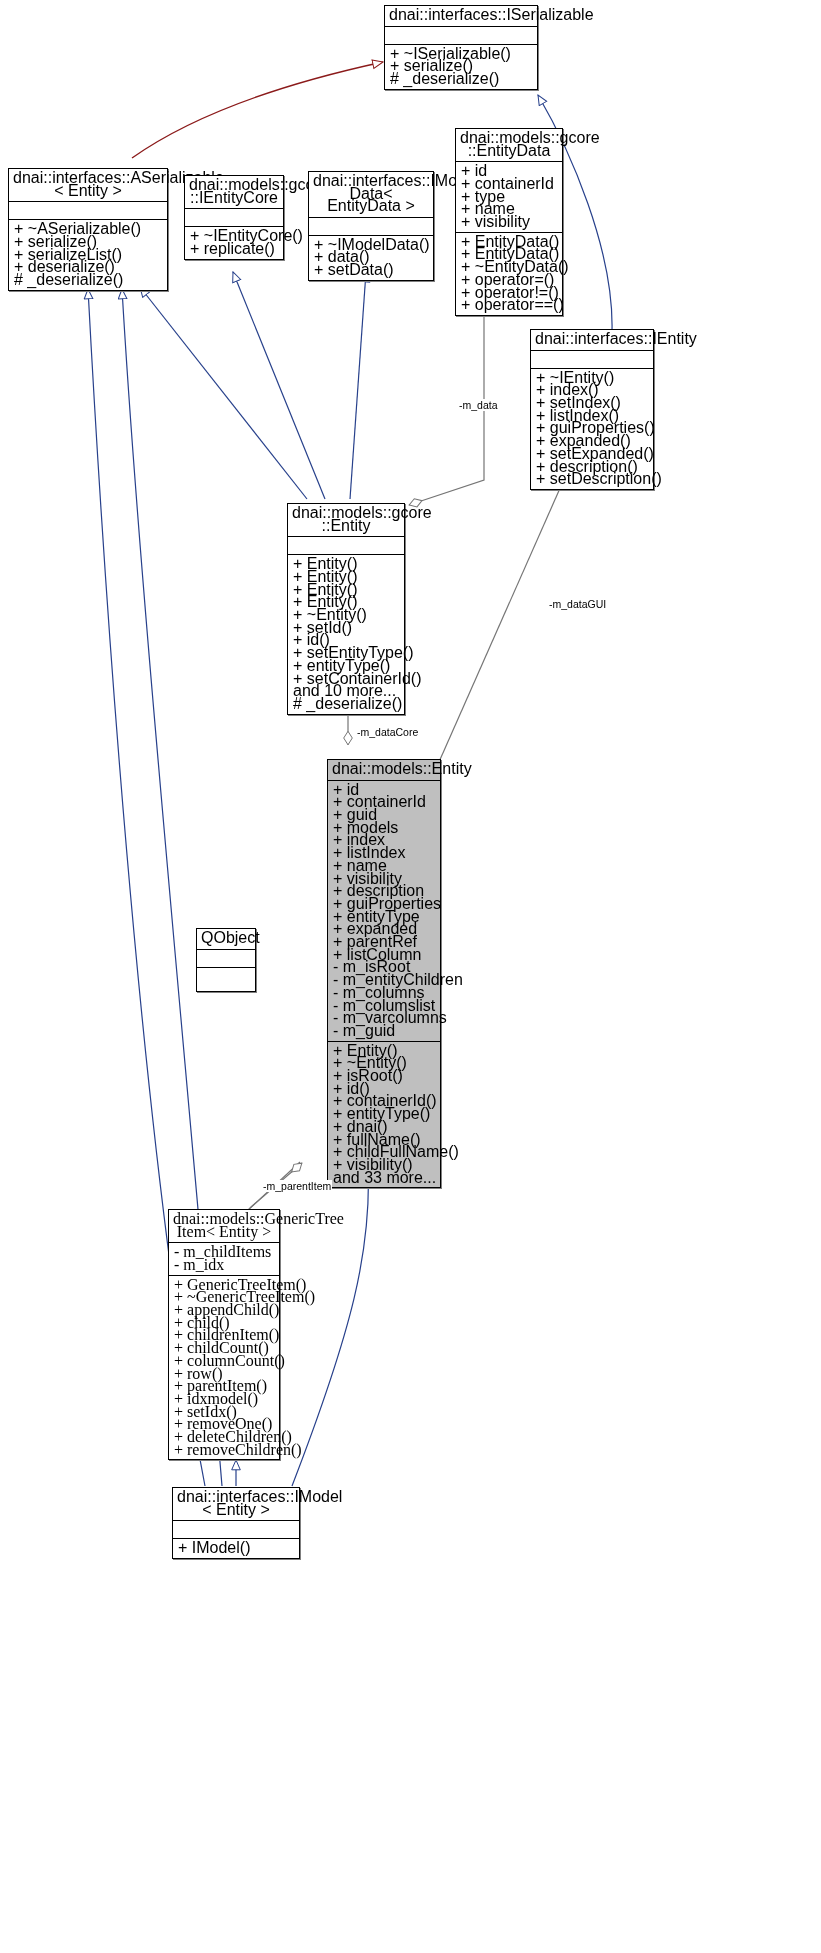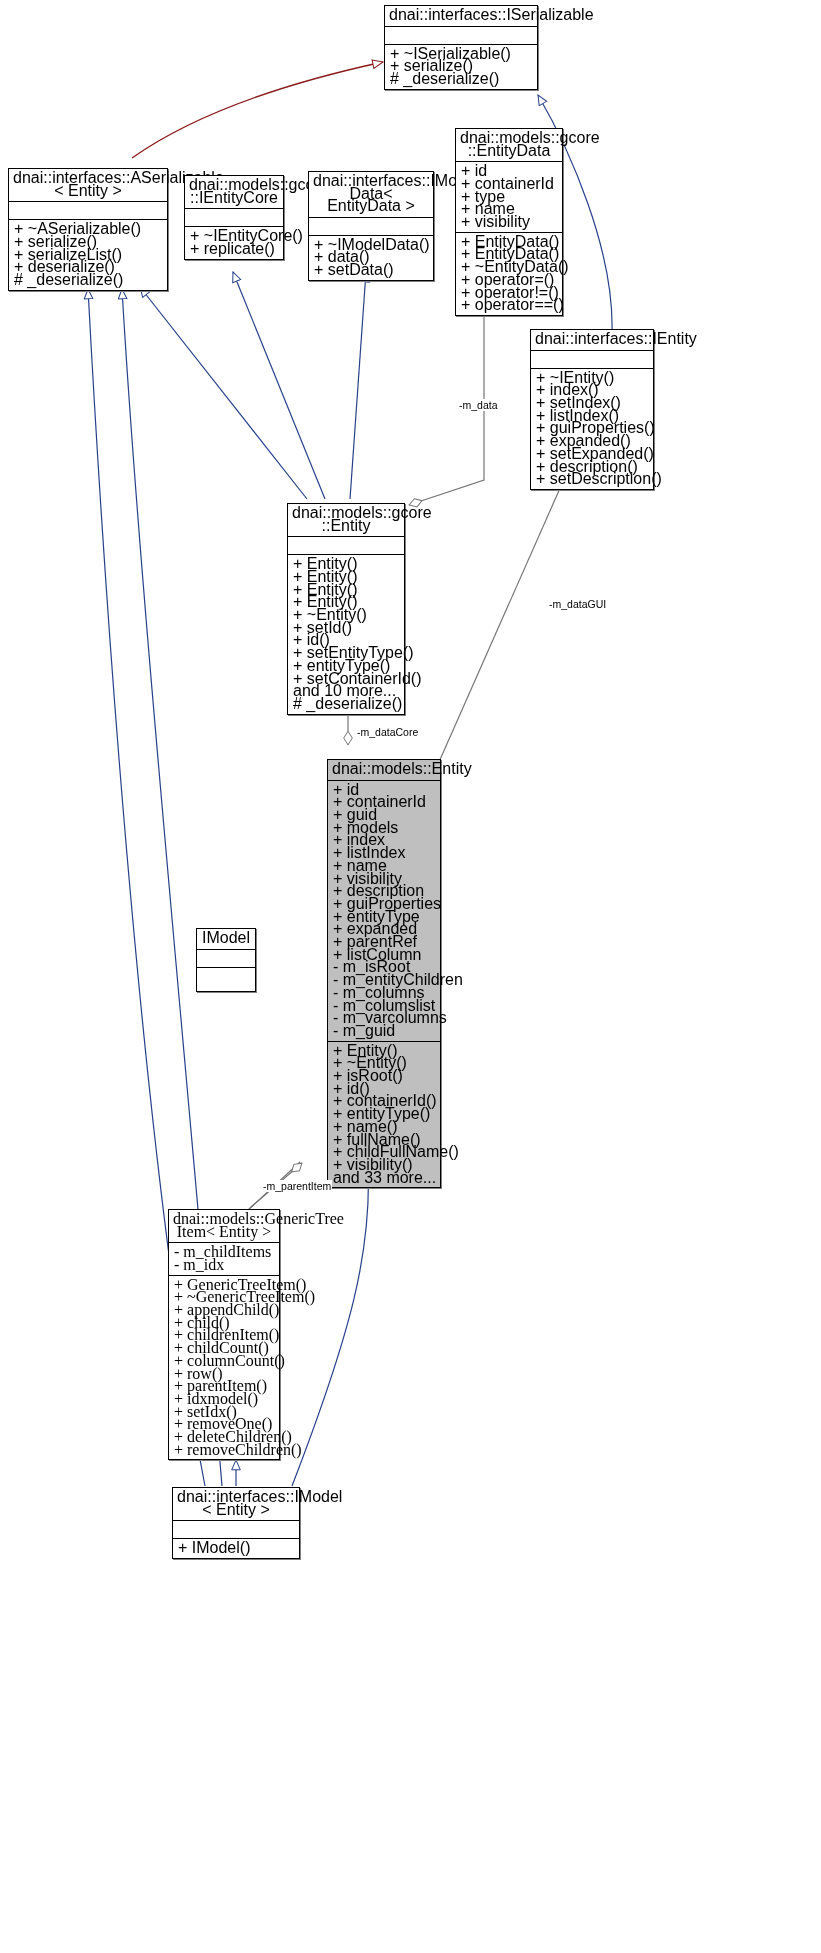--- a/index.html
+++ b/index.html
@@ -250,30 +250,30 @@
       <div class="row">- m_varcolumns</div>
       <div class="row">- m_guid</div>
     </div>
     <div class="ops">
       <div class="row">+ Entity()</div>
       <div class="row">+ ~Entity()</div>
       <div class="row">+ isRoot()</div>
       <div class="row">+ id()</div>
       <div class="row">+ containerId()</div>
       <div class="row">+ entityType()</div>
-      <div class="row">+ name()</div>
+      <div class="row">+ dnai()</div>
       <div class="row">+ fullName()</div>
       <div class="row">+ childFullName()</div>
       <div class="row">+ visibility()</div>
       <div class="row">and 33 more...</div>
     </div>
   </div>
 
   <div class="uml-node" style="left:196px; top:928px; width:60px;">
-    <div class="title">IModel</div>
+    <div class="title">QObject</div>
     <div class="attrs empty"></div>
     <div class="ops" style="min-height:17px;"></div>
   </div>
 
   <div class="uml-node" style="left:168px; top:1209px; width:112px;font-family:Liberation Serif, serif;">
     <div class="title">dnai::models::GenericTree
 Item&lt; Entity &gt;</div>
     <div class="attrs">
       <div class="row">- m_childItems</div>
       <div class="row">- m_idx</div>

